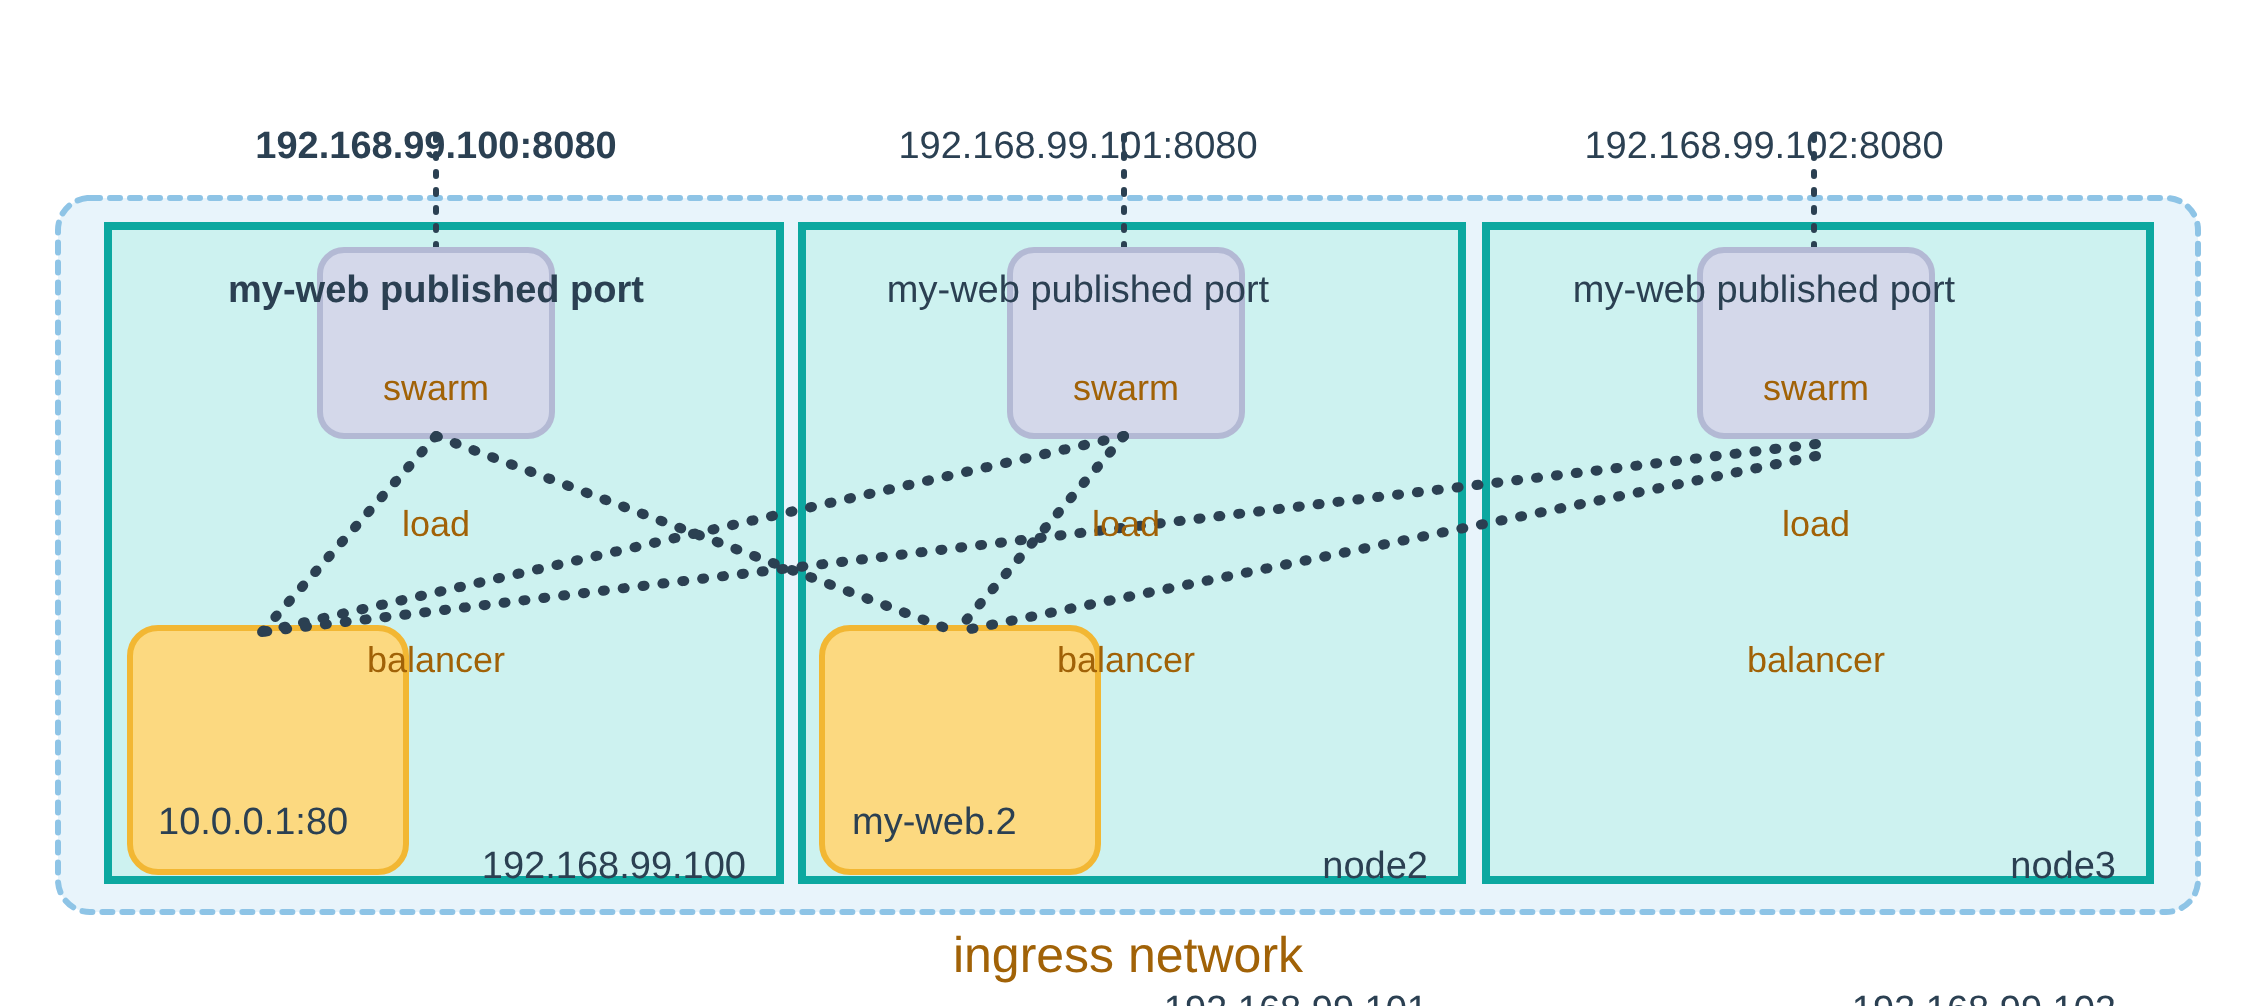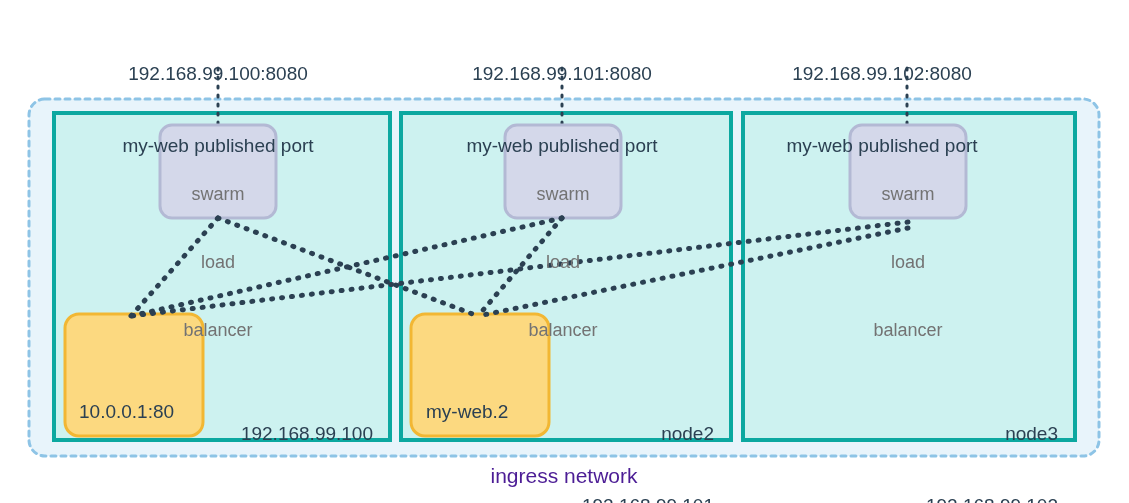--- a/index.html
+++ b/index.html
@@ -33,35 +33,35 @@
     text-align: center;
     line-height: 1.26;
     white-space: pre;
   }
   .port-label {
     font-size: 19px;
     color: #2b4052;
   }
   .lb-label {
     font-size: 18px;
-    color: #737373;
+    color: #a16207;
   }
   .container-label {
     font-size: 19px;
     color: #2b4052;
     text-align: left;
   }
   .node-label {
     font-size: 19px;
     color: #2b4052;
     text-align: right;
   }
   .ingress-label {
-    font-size: 21px;
-    color: #4c1d95;
+    font-size: 25px;
+    color: #a16207;
   }
 </style>
 </head>
 <body>
 
 <div id="canvas">
 
   <svg class="layer" id="svg-shapes" viewBox="0 0 1129 503">
 
     <rect x="29" y="99" width="1070" height="357" rx="16" ry="16" fill="#e8f4fb" stroke="#8ec4e6" stroke-width="3" stroke-dasharray="5 5" stroke-linecap="round"></rect>
@@ -92,26 +92,26 @@
       <path d="M 562 218 L 131 316"></path>
 
       <path d="M 562 218 L 478 316"></path>
 
       <path d="M 908 222 L 131 316"></path>
 
       <path d="M 908 228 L 478 316"></path>
     </g>
   </svg>
 
-  <div class="txt port-label" style="left:98px; top:14px; width:240px;">
+  <div class="txt port-label" style="left:98px; top:14px; width:240px;font-weight:bold;">
     <div>192.168.99.100:8080</div>
     <div>my-web published port</div>
   </div>
 
-  <div class="txt port-label" style="left:442px; top:14px; width:240px;">
+  <div class="txt port-label" style="left:419px; top:14px; width:240px;">
     <div>192.168.99.101:8080</div>
     <div>my-web published port</div>
   </div>
 
   <div class="txt port-label" style="left:762px; top:14px; width:240px;">
     <div>192.168.99.102:8080</div>
     <div>my-web published port</div>
   </div>
 
   <div class="txt lb-label" style="left:160px; top:138px; width:116px;">

